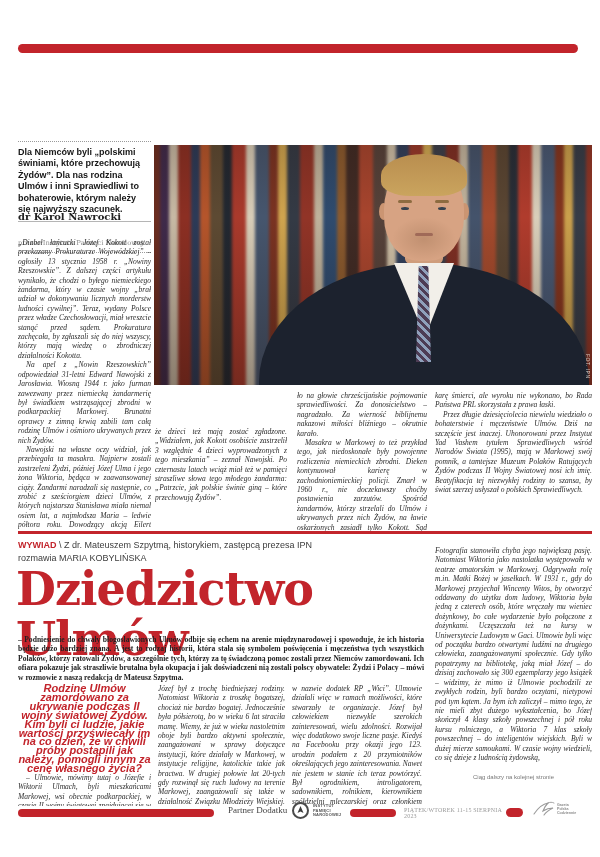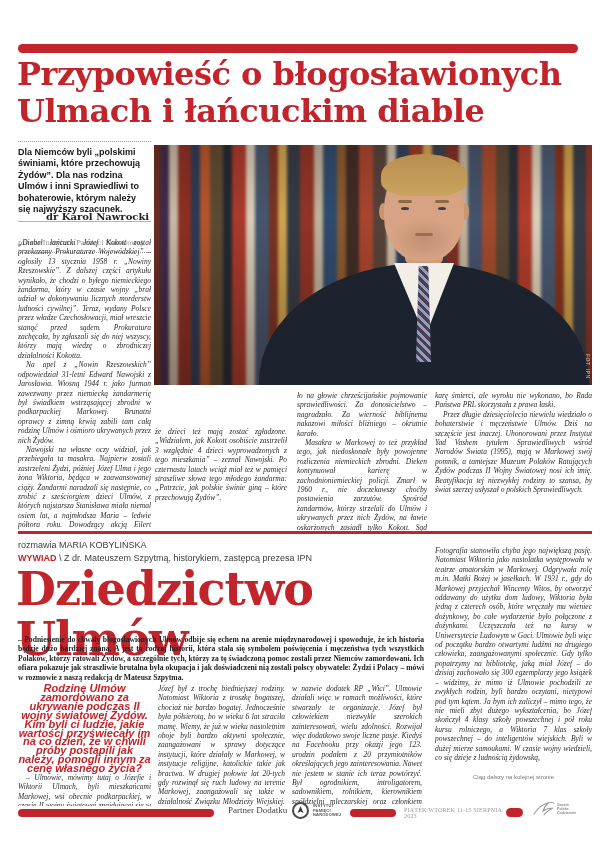--- a/index.html
+++ b/index.html
@@ -7,21 +7,21 @@
         font-family:"Liberation Serif",serif;color:#2b2b2b;}
   
   .top-rule{position:absolute;left:18px;top:44px;width:560px;height:9px;border-radius:5px;background:#c2242b;}
   .headline{position:absolute;left:17px;top:56px;width:566px;
             font-family:"DejaVu Serif",serif;font-weight:bold;font-size:32px;line-height:37px;
             color:#c2242b;letter-spacing:-0.5px;}
   .lead{position:absolute;left:18px;top:141px;width:133px;padding:5px 0 6px 0;
         border-top:1px dotted #9a9a9a;border-bottom:1px solid #b5b5b5;
         font-family:"Liberation Sans",sans-serif;font-weight:bold;font-size:9px;line-height:11.4px;color:#161616;}
   .byline{position:absolute;left:18px;top:211px;width:133px;padding-bottom:5px;border-bottom:1px dotted #9a9a9a;}
-  .byline .name{font-family:"DejaVu Serif",serif;font-weight:bold;font-size:10px;color:#222;margin-left:28px;}
+  .byline .name{font-family:"DejaVu Serif",serif;font-weight:bold;font-size:10px;color:#222;}
   .byline .role{font-family:"DejaVu Serif",serif;font-size:6.8px;color:#8a8a8a;margin-top:17px;}
   .bodycol{position:absolute;font-size:7.5px;line-height:9.4px;text-align:justify;overflow:hidden;}
   .bodycol p{margin:0;font-style:italic;}
   .bodycol p + p{text-indent:8px;}
   .c1{left:18px;top:238px;width:133px;height:295px;}
   .c2{left:155px;top:391px;width:132px;height:140px;margin-top:36px;}
   .c3{left:297px;top:391px;width:130px;height:140px;}
   .c4{left:435px;top:391px;width:157px;height:140px;}
   
   .photo{position:absolute;left:154px;top:145px;width:438px;height:240px;overflow:hidden;background:#352018;}
@@ -92,24 +92,20 @@
               font-size:3.6px;line-height:4.2px;color:#8a8a8a;font-weight:bold;}
   .paper-text span{display:block;}
 </style>
 </head>
 <body>
 
 <div class="page">
 
   <div class="top-rule"></div>
 
-  <div class="headline">
-    <div>Przypowieść o błogosławionych</div>
-    <div>Ulmach i łańcuckim diable</div>
-  </div>
 
   <div class="lead">Dla Niemców byli „polskimi świniami, które przechowują Żydów”. Dla nas rodzina Ulmów i inni Sprawiedliwi to bohaterowie, którym należy się najwyższy szacunek.</div>
 
   <div class="byline">
     <div class="name">dr Karol Nawrocki</div>
     <div class="role">prezes Instytutu Pamięci Narodowej</div>
   </div>
 
   <div class="photo">
     <div class="books"></div>
@@ -144,22 +140,22 @@
     <p>Masakra w Markowej to też przykład tego, jak niedoskonałe były powojenne rozliczenia niemieckich zbrodni. Dieken kontynuował karierę w zachodnioniemieckiej policji. Zmarł w 1960 r., nie doczekawszy choćby postawienia zarzutów. Spośród żandarmów, którzy strzelali do Ulmów i ukrywanych przez nich Żydów, na ławie oskarżonych zasiadł tylko Kokott. Sąd skazał go na</p>
   </div>
   <div class="bodycol c4">
     <p>karę śmierci, ale wyroku nie wykonano, bo Rada Państwa PRL skorzystała z prawa łaski.</p>
     <p>Przez długie dziesięciolecia niewielu wiedziało o bohaterstwie i męczeństwie Ulmów. Dziś na szczęście jest inaczej. Uhonorowani przez Instytut Yad Vashem tytułem Sprawiedliwych wśród Narodów Świata (1995), mają w Markowej swój pomnik, a tamtejsze Muzeum Polaków Ratujących Żydów podczas II Wojny Światowej nosi ich imię. Beatyfikacja tej niezwykłej rodziny to szansa, by świat szerzej usłyszał o polskich Sprawiedliwych.</p>
   </div>
 
   <div class="section-rule"></div>
 
   <div class="kicker">
+    <div><span class="k-label">WYWIAD</span><span> \ Z dr. Mateuszem Szpytmą, historykiem, zastępcą prezesa IPN</span></div>
     <div>rozmawia MARIA KOBYLIŃSKA</div>
-    <div><span class="k-label">WYWIAD</span><span> \ Z dr. Mateuszem Szpytmą, historykiem, zastępcą prezesa IPN</span></div>
   </div>
 
   <div class="ititle">Dziedzictwo Ulmów</div>
 
   <div class="intro">– Podniesienie do chwały błogosławionych Ulmów odbije się echem na arenie międzynarodowej i spowoduje, że ich historia będzie dużo bardziej znana. A jest to rodzaj historii, która stała się symbolem poświęcenia i męczeństwa tych wszystkich Polaków, którzy ratowali Żydów, a szczególnie tych, którzy za tę świadczoną pomoc zostali przez Niemców zamordowani. Ich ofiara pokazuje jak straszliwie brutalna była okupacja i jak doświadczeni nią zostali polscy obywatele: Żydzi i Polacy – mówi w rozmowie z naszą redakcją dr Mateusz Szpytma.</div>
 
   <div class="bodycol ia">
     <p class="q">Rodzinę Ulmów zamordowano za ukrywanie podczas II wojny światowej Żydów. Kim byli ci ludzie, jakie wartości przyświecały im na co dzień, że w chwili próby postąpili jak należy, pomogli innym za cenę własnego życia?</p>
     <p>– Ulmowie, mówimy tutaj o Józefie i Wiktorii Ulmach, byli mieszkańcami Markowej, wsi obecnie podkarpackiej, w czasie II wojny światowej znajdującej się w okupacyjnym starostwie jarosławskim. Józef urodził się w ostatnim roku XIX w., w 1900 r. 12 lat później urodziła się Wiktoria. Oboje pochodzili z domów chłopskich, w których się uprawiało ziemię.</p>
   </div>

